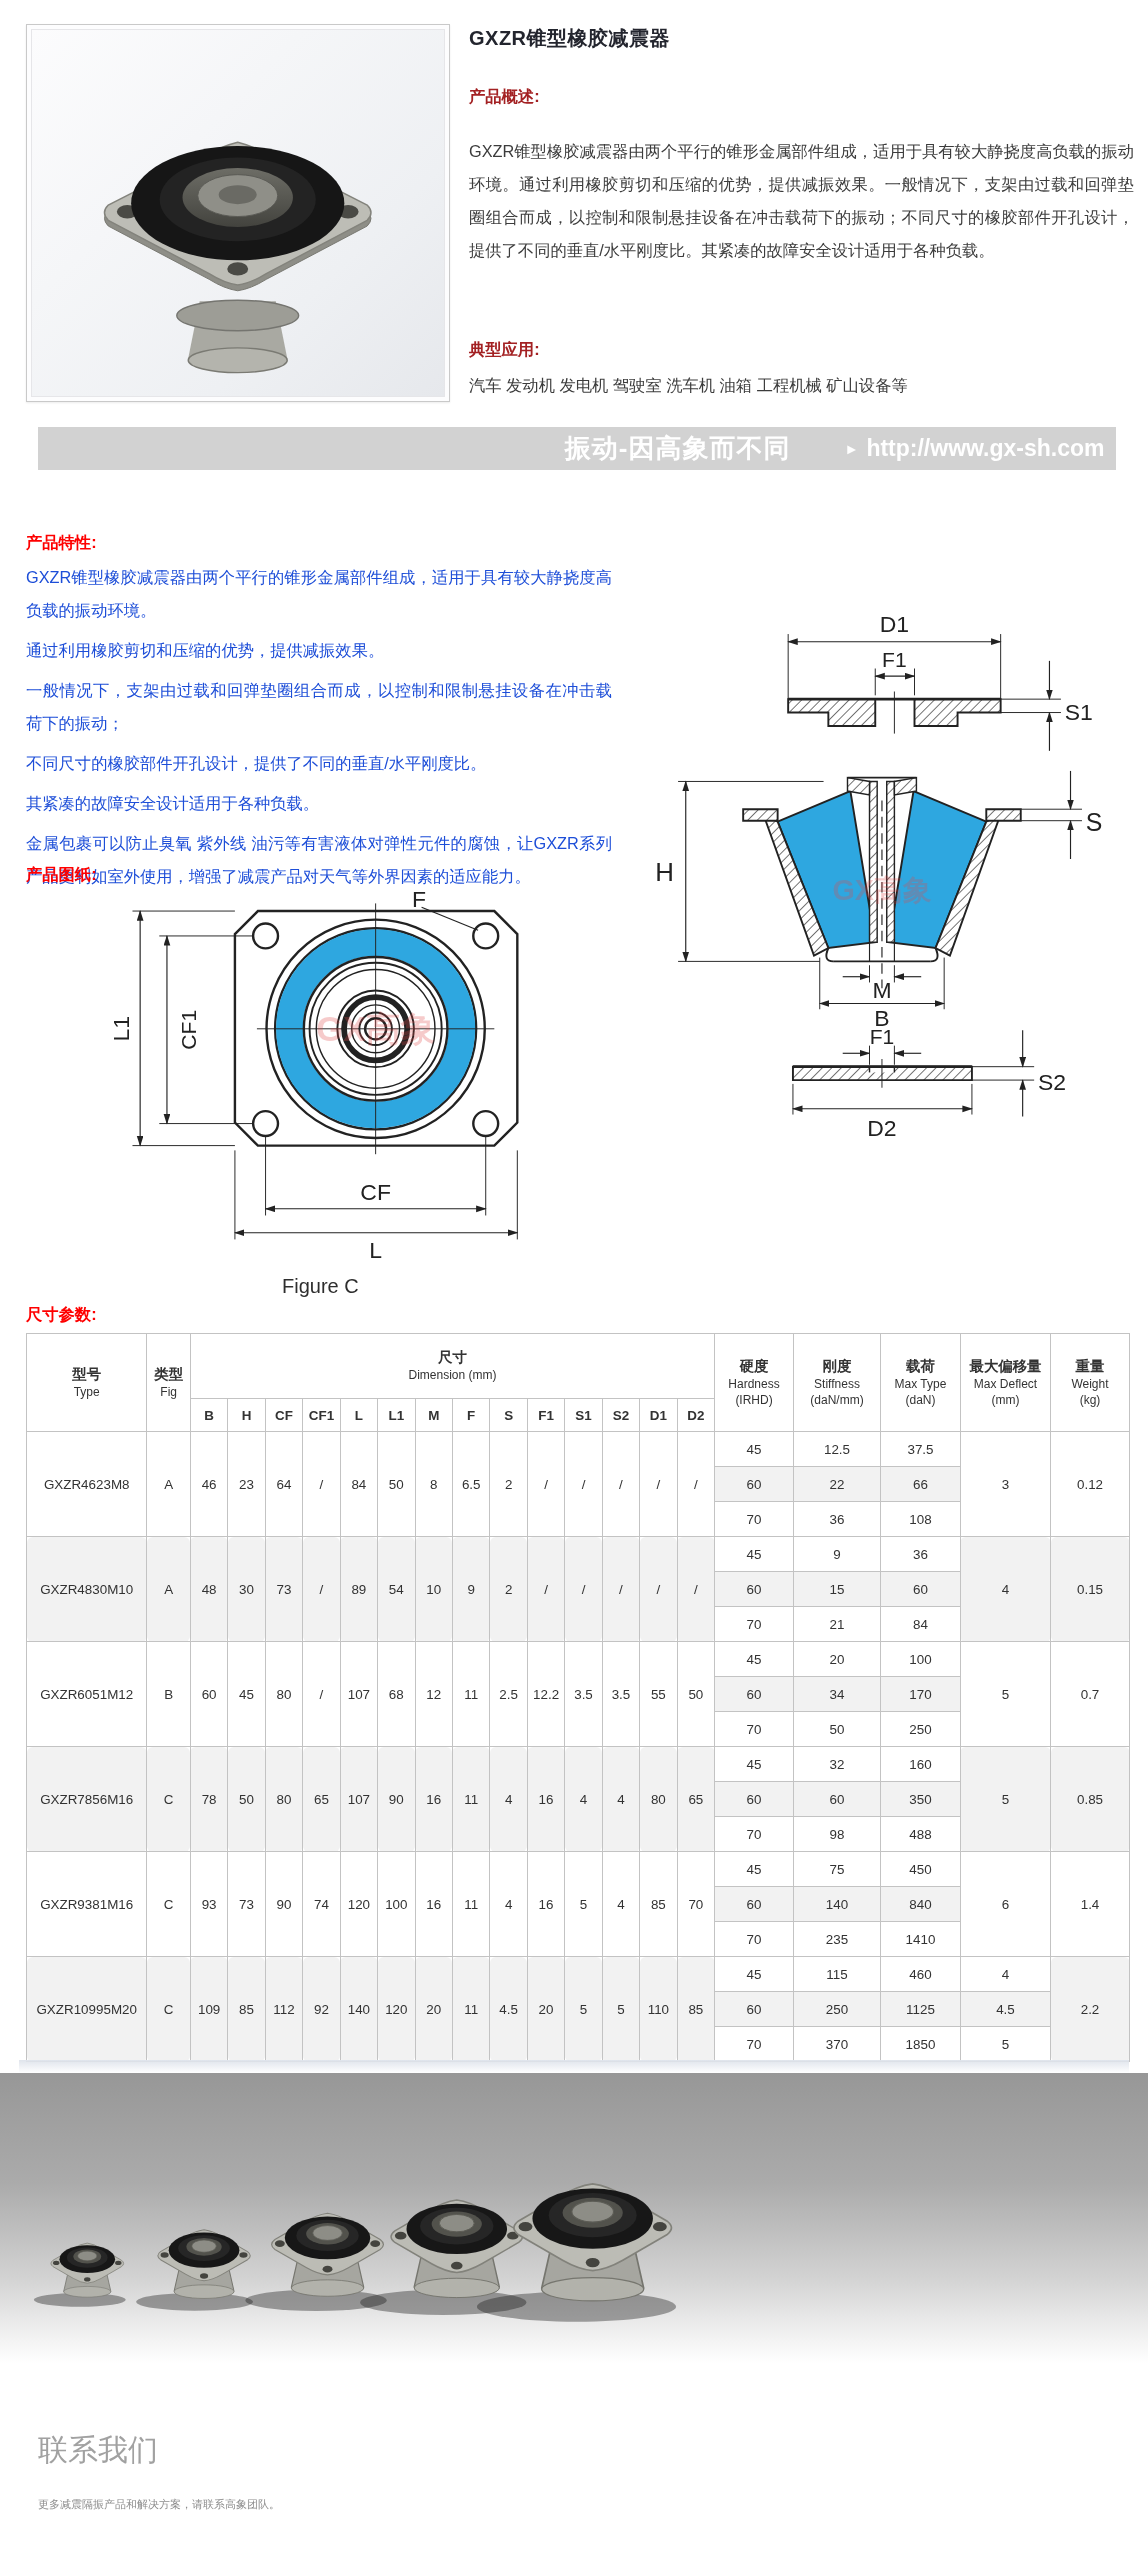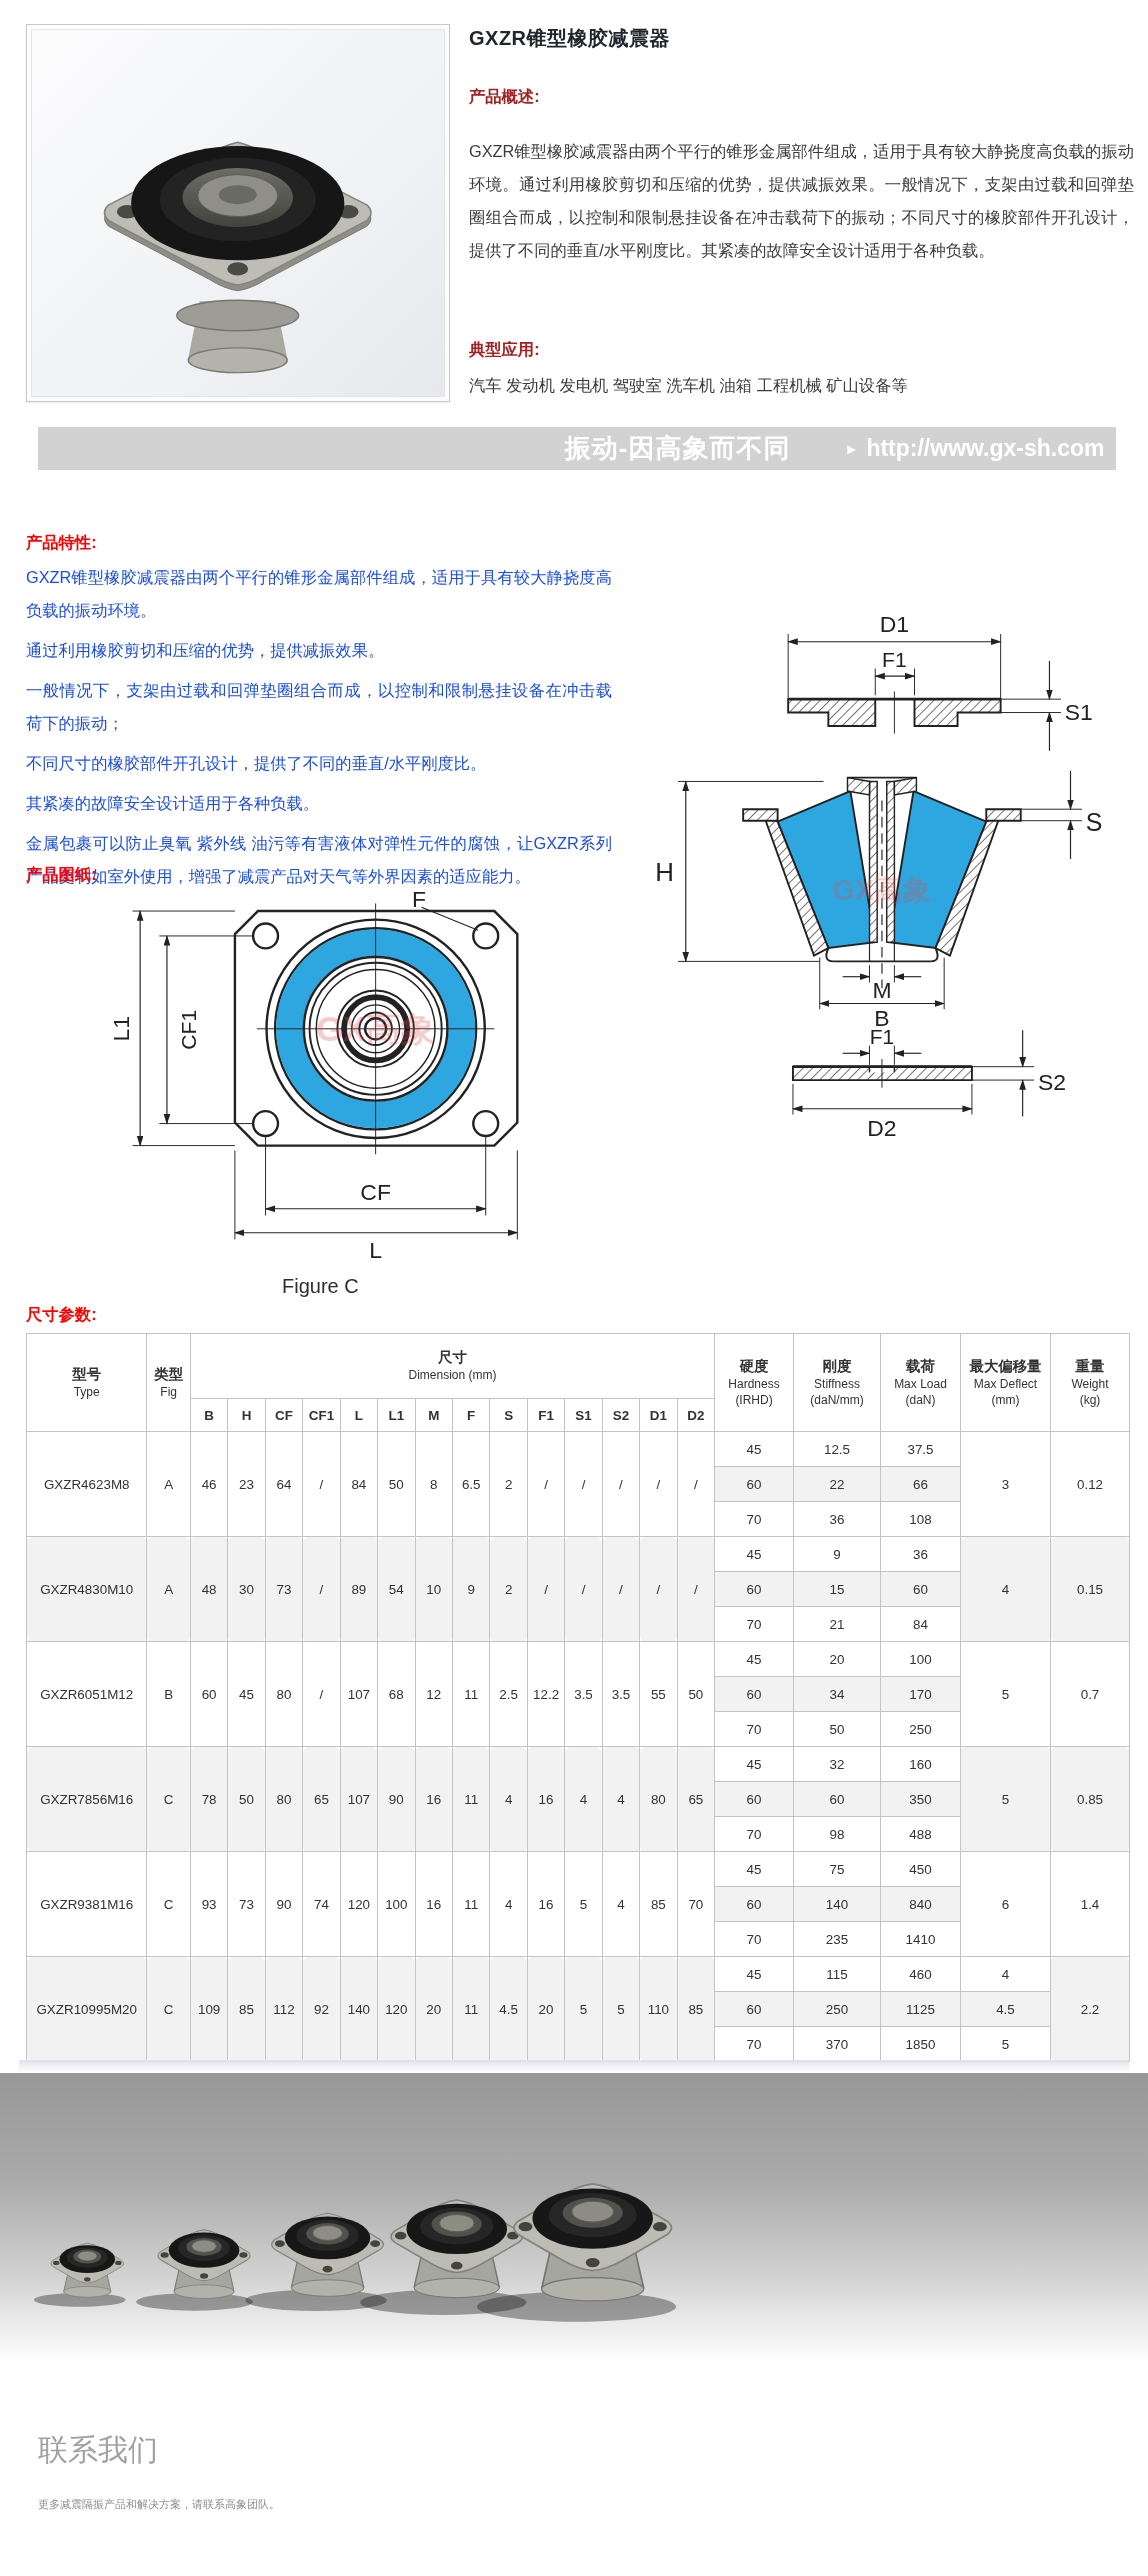--- a/index.html
+++ b/index.html
@@ -315,21 +315,21 @@
             <div class="he">Hardness</div>
             <div class="he">(IRHD)</div>
         </th>
         <th rowspan="2">
           <div class="hz">刚度</div>
             <div class="he">Stiffness</div>
             <div class="he">(daN/mm)</div>
         </th>
         <th rowspan="2">
           <div class="hz">载荷</div>
-            <div class="he">Max Load</div>
+            <div class="he">Max Type</div>
             <div class="he">(daN)</div>
         </th>
         <th rowspan="2">
           <div class="hz">最大偏移量</div>
             <div class="he">Max Deflect</div>
             <div class="he">(mm)</div>
         </th>
         <th rowspan="2">
           <div class="hz">重量</div>
             <div class="he">Weight</div>

